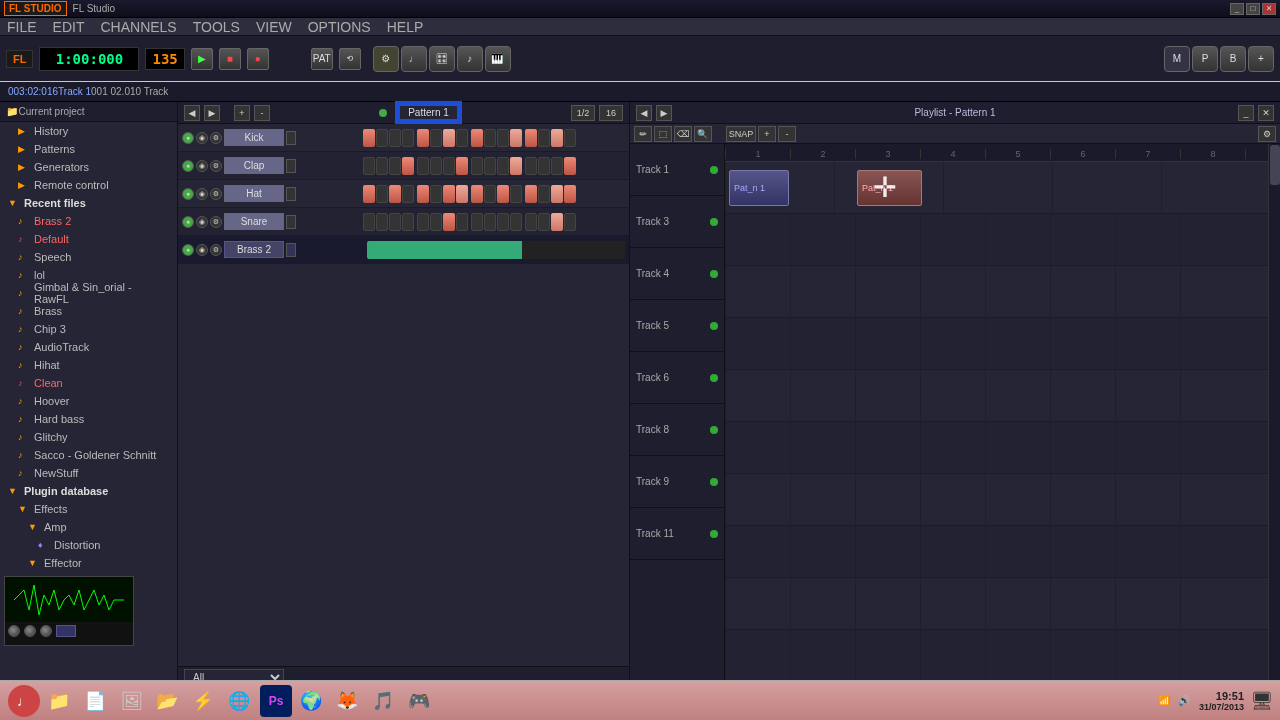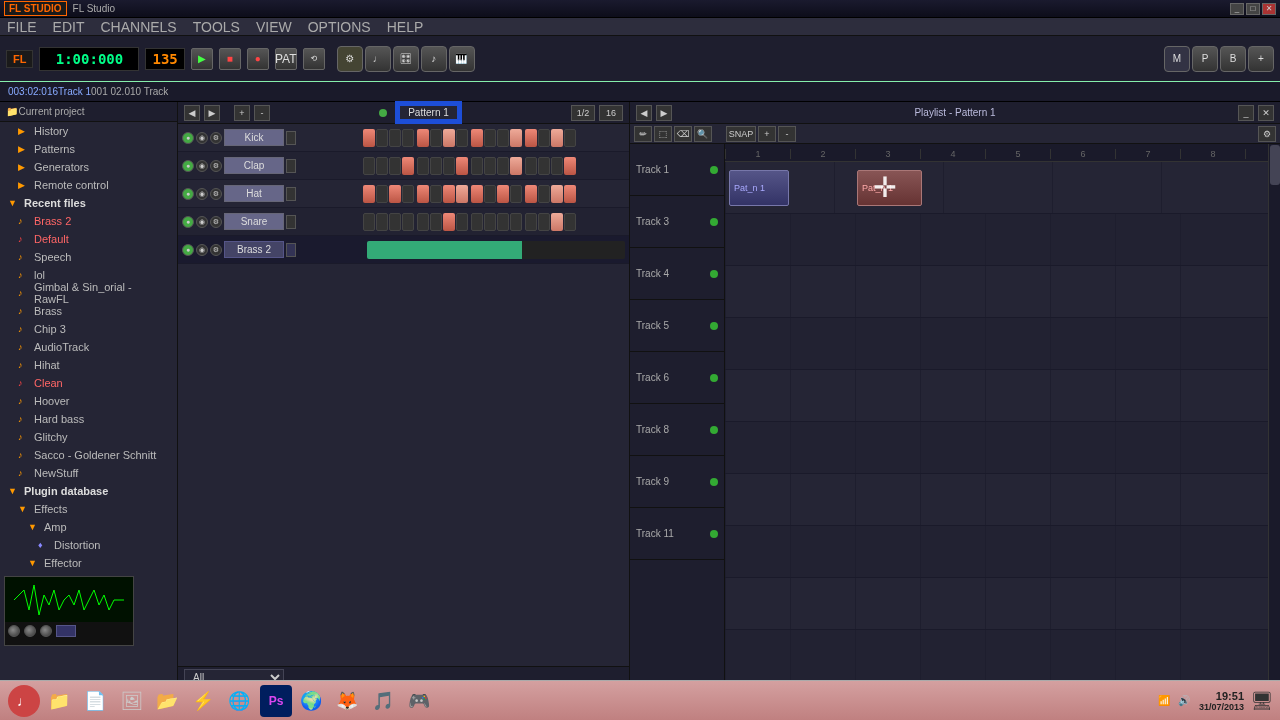--- a/index.html
+++ b/index.html
@@ -510,21 +510,21 @@
 
   <div class="transport-display">1:00:000</div>
 
   <div style="background:#000;border:1px solid #333;padding:2px 6px;color:#ff8800;font-family:monospace;font-size:14px;font-weight:bold;">
     <span>135</span>
   </div>
 
   <div class="transport-btn" style="color:#4f4;">▶</div>
   <div class="transport-btn stop">■</div>
   <div class="transport-btn rec">●</div>
-  <div class="transport-btn" style="font-size:12px;">PAT</div>
+  <div class="transport-btn" style="font-size:10px;margin-left:36px;">PAT</div>
   <div class="transport-btn" style="font-size:8px;">⟲</div>
 
   <div style="display:flex;gap:2px;margin-left:6px;">
     <div class="transport-btn" style="width:26px;height:26px;border-radius:4px;background:#443;">⚙</div>
     <div class="transport-btn" style="width:26px;height:26px;border-radius:4px;">♩</div>
     <div class="transport-btn" style="width:26px;height:26px;border-radius:4px;">🎛</div>
     <div class="transport-btn" style="width:26px;height:26px;border-radius:4px;">♪</div>
     <div class="transport-btn" style="width:26px;height:26px;border-radius:4px;">🎹</div>
   </div>
 

